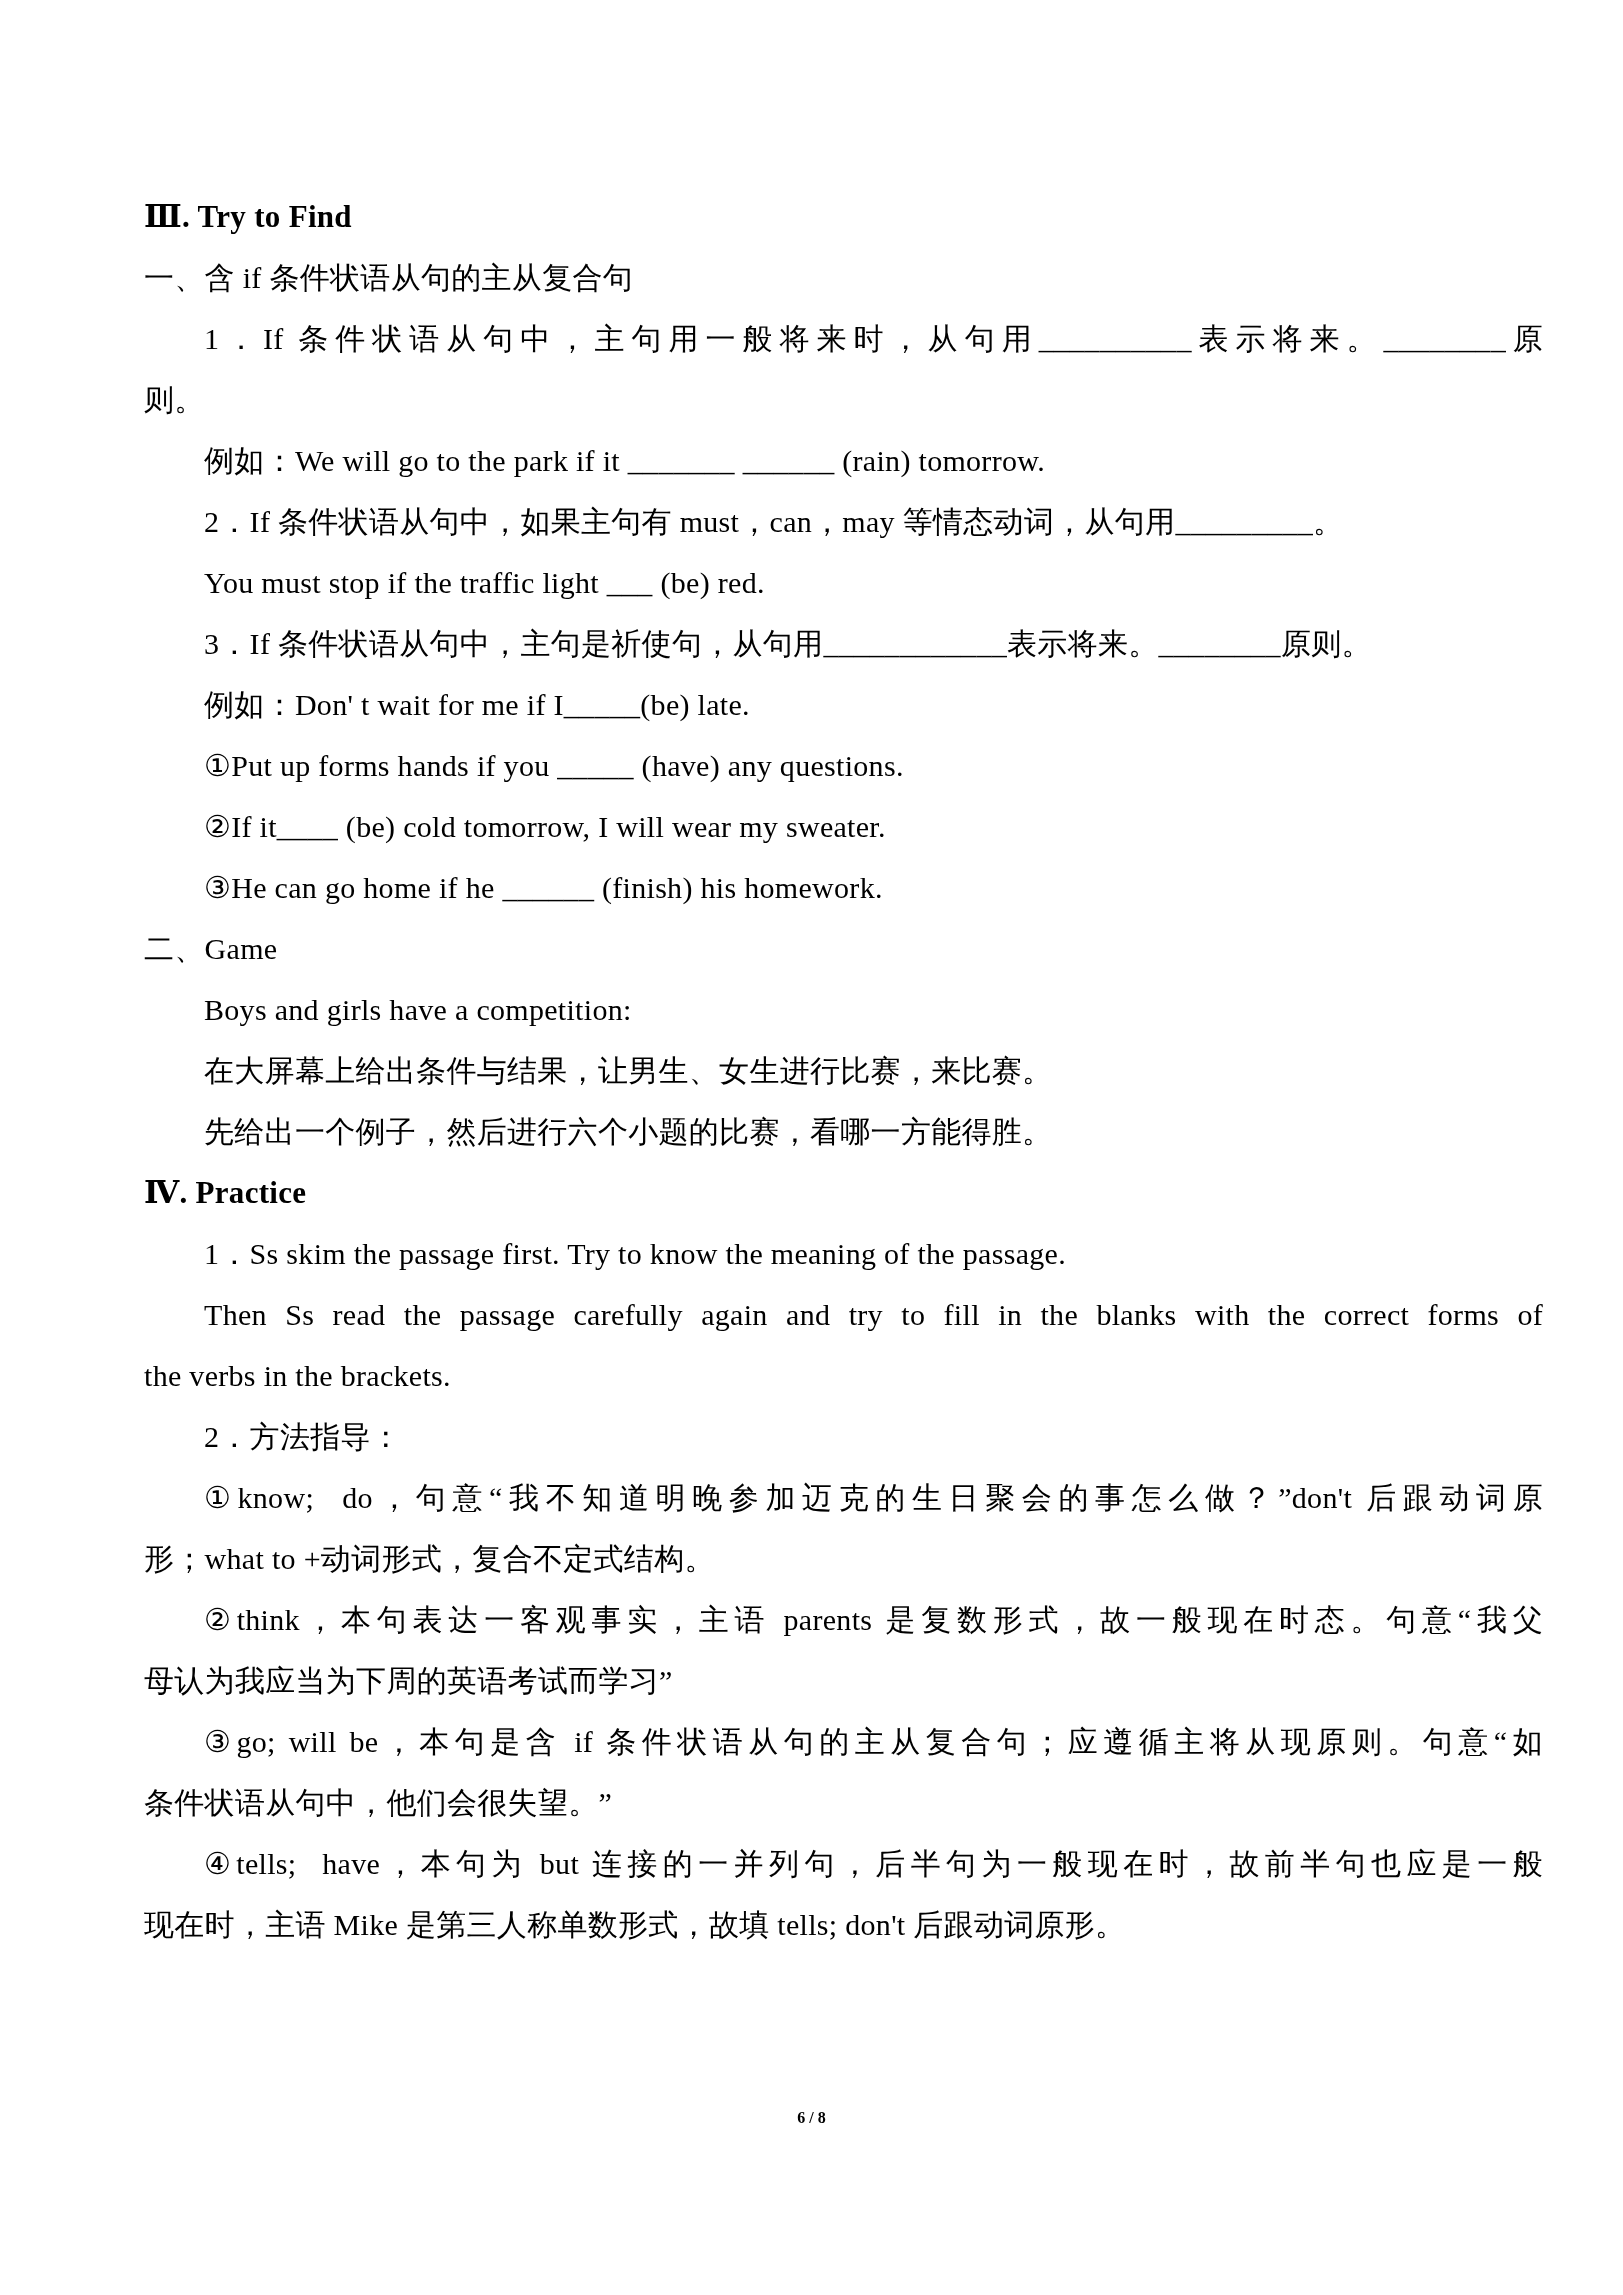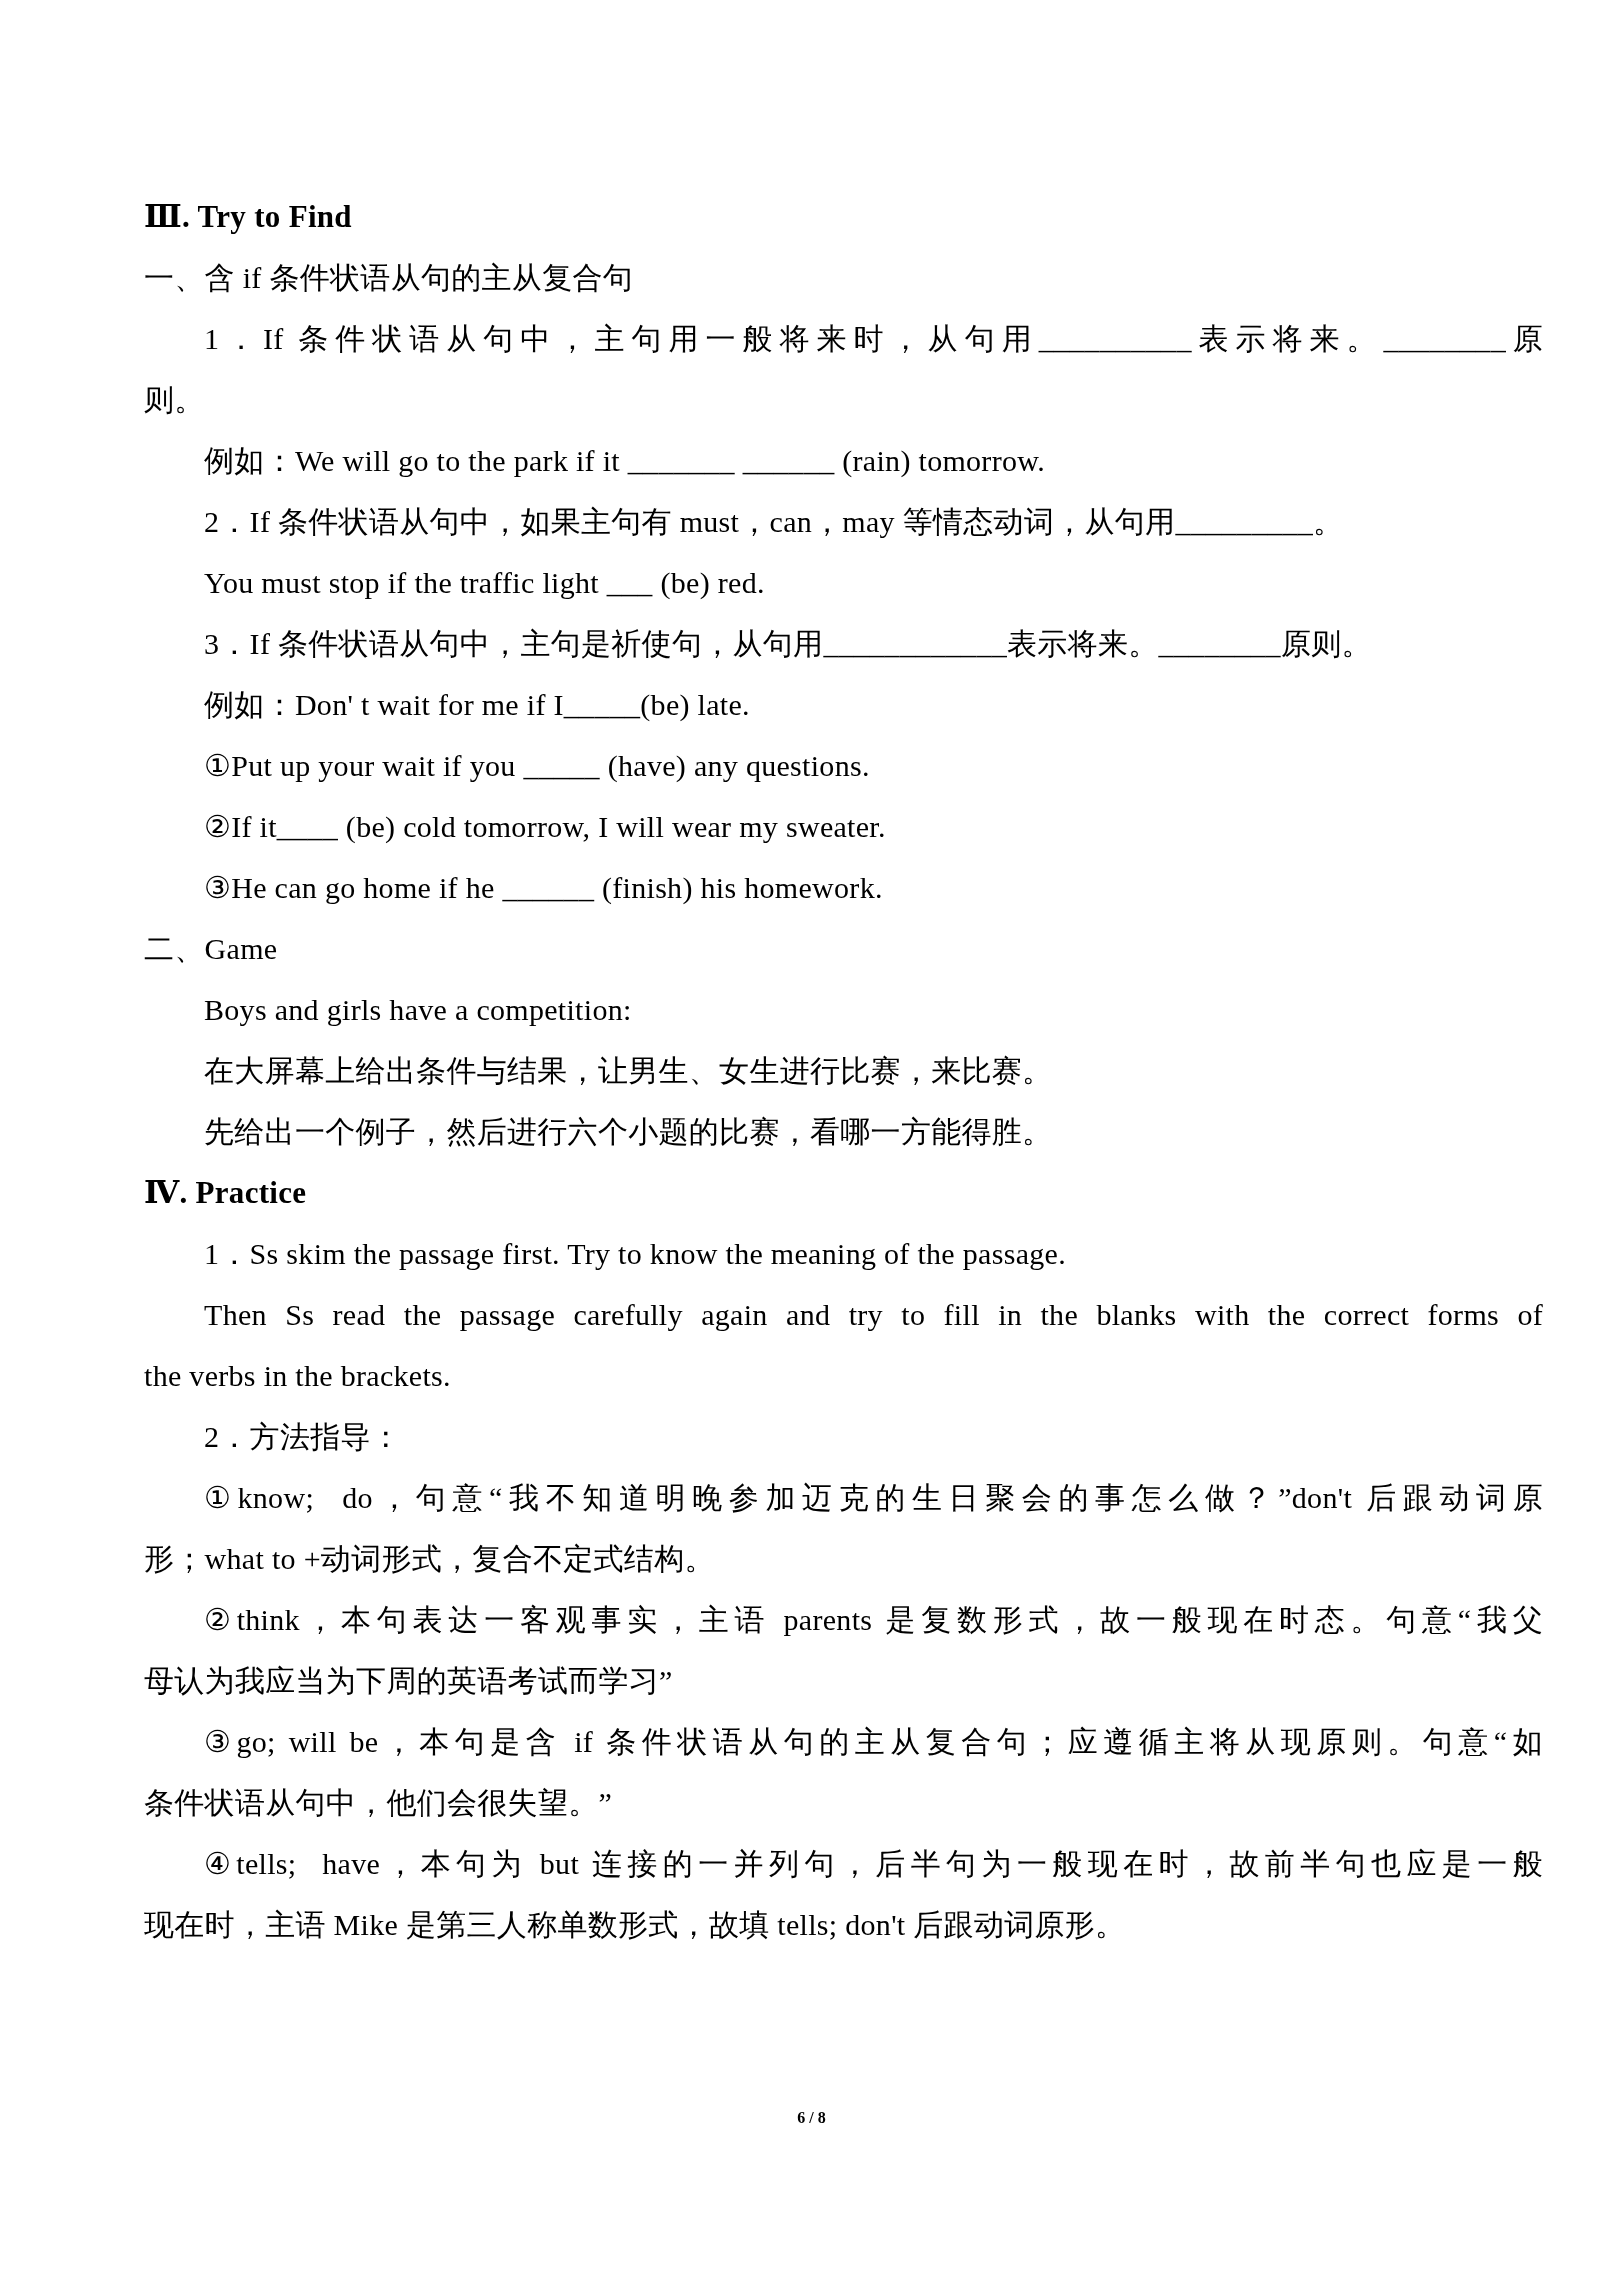--- a/index.html
+++ b/index.html
@@ -64,21 +64,21 @@
     <div class="ln indent stretch">1．If 条件状语从句中，主句用一般将来时，从句用__________表示将来。________原</div>
     <div class="ln">则。</div>
     <div class="ln indent">例如：We will go to the park if it _______ ______ (rain) tomorrow.</div>
 
     <div class="ln indent">2．If 条件状语从句中，如果主句有 must，can，may 等情态动词，从句用_________。</div>
     <div class="ln indent">You must stop if the traffic light ___ (be) red.</div>
 
     <div class="ln indent">3．If 条件状语从句中，主句是祈使句，从句用____________表示将来。________原则。</div>
     <div class="ln indent">例如：Don' t wait for me if I_____(be) late.</div>
 
-    <div class="ln indent">①Put up your wait if you _____ (have) any questions.</div>
+    <div class="ln indent">①Put up forms hands if you _____ (have) any questions.</div>
     <div class="ln indent">②If it____ (be) cold tomorrow, I will wear my sweater.</div>
     <div class="ln indent">③He can go home if he ______ (finish) his homework.</div>
 
     <div class="ln">二、Game</div>
     <div class="ln indent">Boys and girls have a competition:</div>
     <div class="ln indent">在大屏幕上给出条件与结果，让男生、女生进行比赛，来比赛。</div>
     <div class="ln indent">先给出一个例子，然后进行六个小题的比赛，看哪一方能得胜。</div>
 
     <div class="ln hd">Ⅳ. Practice</div>
 

